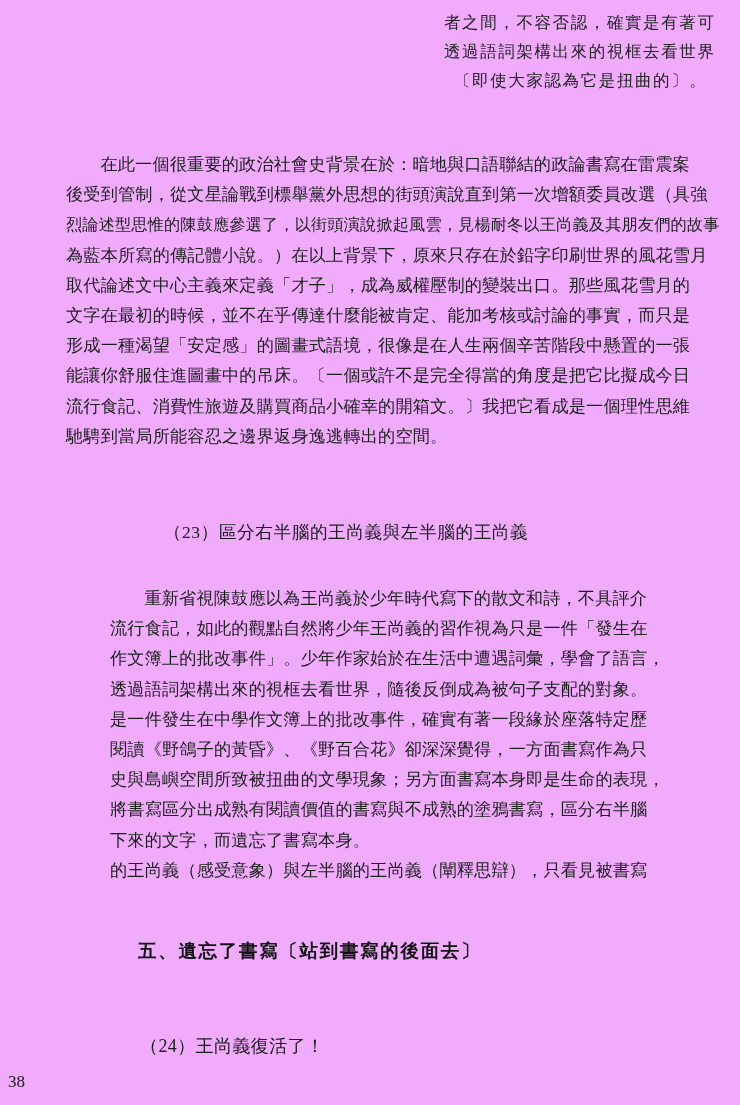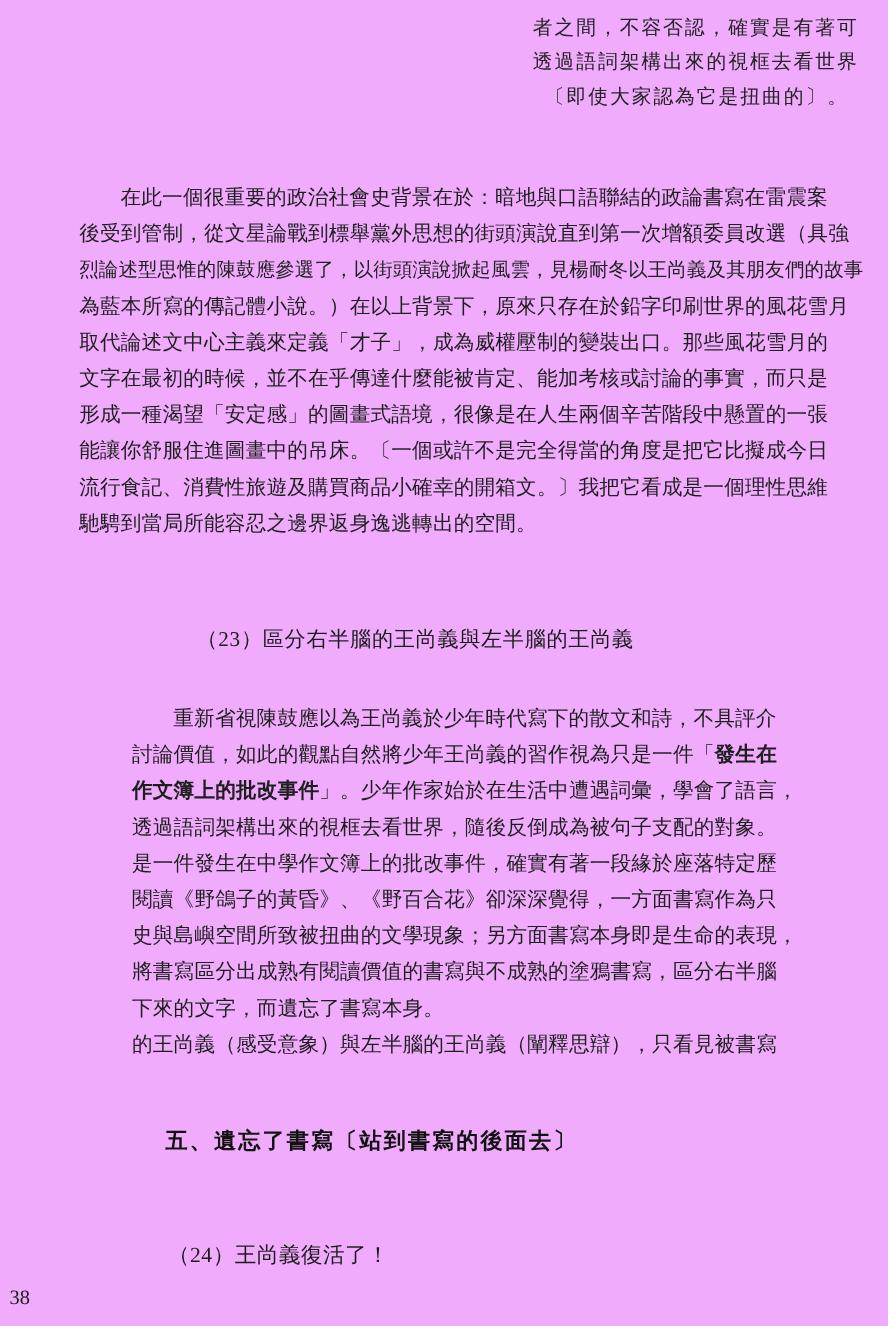--- a/index.html
+++ b/index.html
@@ -111,21 +111,21 @@
     position: absolute;
     left: 8px;
     top: 1072px;
     font-size: 17px;
     font-family: Liberation Serif, serif;
     color: #1b1b1b;
   }
 
   
   .bold-run {
-    font-weight: bold;
+    font-weight: normal;
   }
 </style>
 </head>
 <body>
 
 <div class="page">
 
   <div class="top-continuation">
     <span class="tc-line">者之間，不容否認，確實是有著可</span>
     <span class="tc-line">透過語詞架構出來的視框去看世界</span>
@@ -142,21 +142,21 @@
     <span class="ln">形成一種渴望「安定感」的圖畫式語境，很像是在人生兩個辛苦階段中懸置的一張</span>
     <span class="ln">能讓你舒服住進圖畫中的吊床。〔一個或許不是完全得當的角度是把它比擬成今日</span>
     <span class="ln">流行食記、消費性旅遊及購買商品小確幸的開箱文。〕我把它看成是一個理性思維</span>
     <span class="ln">馳騁到當局所能容忍之邊界返身逸逃轉出的空間。</span>
   </div>
 
   <div class="heading-numbered" id="heading-23">（23）區分右半腦的王尚義與左半腦的王尚義</div>
 
   <div class="body-block para" id="para-two">
     <span class="ln ind">重新省視陳鼓應以為王尚義於少年時代寫下的散文和詩，不具評介</span>
-    <span class="ln"><span>討論價值，如此的觀點自然將少年王尚義的習作視為只是一件「</span><span class="bold-run">發生在</span></span>
+    <span class="ln"><span>流行食記，如此的觀點自然將少年王尚義的習作視為只是一件「</span><span class="bold-run">發生在</span></span>
     <span class="ln"><span class="bold-run">作文簿上的批改事件</span><span>」。少年作家始於在生活中遭遇詞彙，學會了語言，</span></span>
     <span class="ln">透過語詞架構出來的視框去看世界，隨後反倒成為被句子支配的對象。</span>
     <span class="ln">是一件發生在中學作文簿上的批改事件，確實有著一段緣於座落特定歷</span>
     <span class="ln">閱讀《野鴿子的黃昏》、《野百合花》卻深深覺得，一方面書寫作為只</span>
     <span class="ln">史與島嶼空間所致被扭曲的文學現象；另方面書寫本身即是生命的表現，</span>
     <span class="ln">將書寫區分出成熟有閱讀價值的書寫與不成熟的塗鴉書寫，區分右半腦</span>
     <span class="ln">下來的文字，而遺忘了書寫本身。</span>
     <span class="ln">的王尚義（感受意象）與左半腦的王尚義（闡釋思辯），只看見被書寫</span>
   </div>
 

